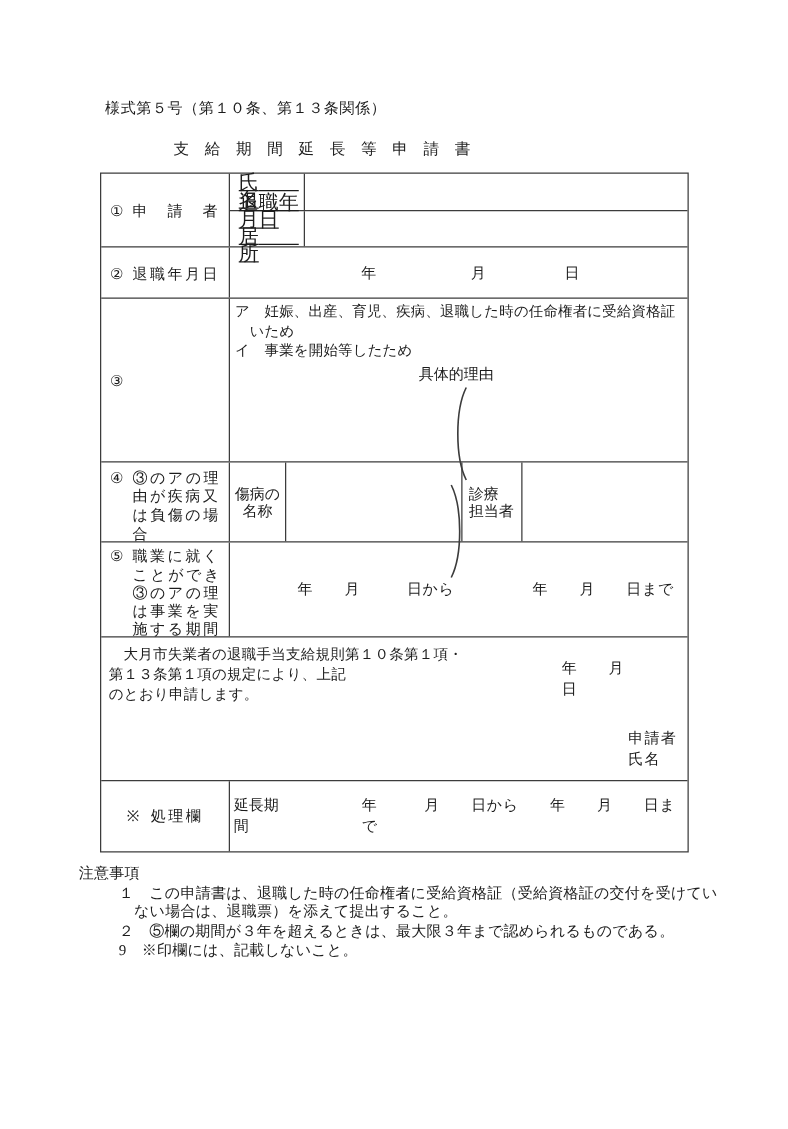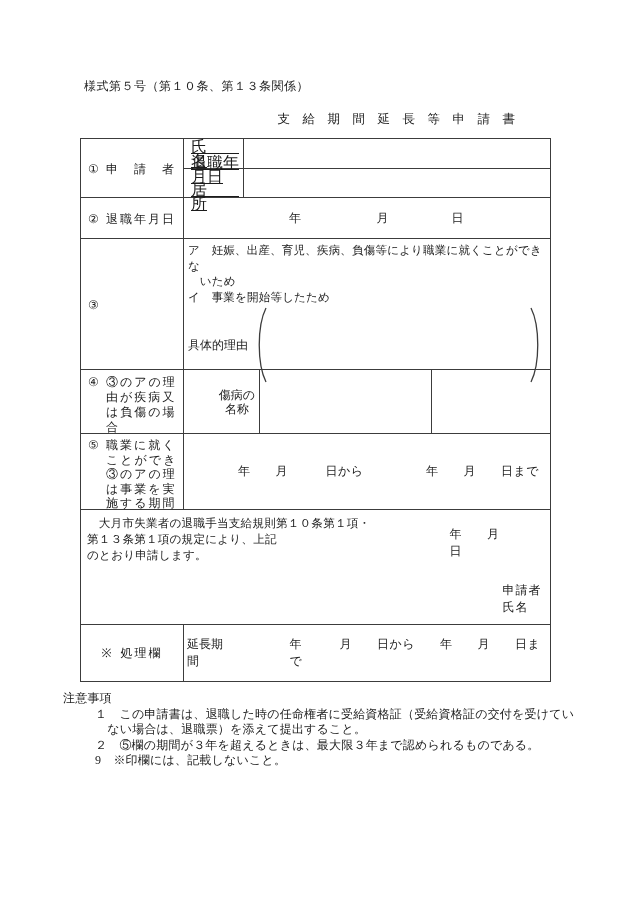--- a/index.html
+++ b/index.html
@@ -5,21 +5,21 @@
   html,body { margin:0; padding:0; }
   body {
     width:630px; height:903px; background:#ffffff; position:relative;
     font-family:"Liberation Serif","DejaVu Serif",serif;
     color:#1c1c1c;
     overflow:hidden;
   }
   .pre { white-space:pre-line; }
 
   .form-number { position:absolute; left:84px; top:78px; font-size:12px; letter-spacing:0.5px; }
-  .form-title  { position:absolute; left:0; top:111px; width:515px; text-align:right; font-size:12.5px; }
+  .form-title  { position:absolute; left:0; top:111px; width:515px; text-align:center; font-size:12.5px; }
 
   
   .form-table {
     position:absolute; left:80px; top:138px; width:471px;
     border:1px solid #3c3c3c; box-sizing:border-box; background:#fff;
   }
   .trow { display:flex; box-sizing:border-box; }
   .bt   { border-top:1px solid #3c3c3c; }
 
   .labelcol {
@@ -51,29 +51,29 @@
 
   
   .units { font-size:12px; letter-spacing:0.5px; }
   .vcenter { display:flex; align-items:center; }
   .ret-units  { padding-left:105px; }
   .per-units  { padding-left:54px; }
 
   
   .reason-content { display:flex; flex-direction:column; padding:4px 2px 0 4px; }
   .options { font-size:11.5px; line-height:15.5px; letter-spacing:0.2px; }
-  .detail-row { display:flex; align-items:center; margin-top:1px; }
+  .detail-row { display:flex; align-items:center; margin-top:1px;flex-direction:column; }
   .detail-label { font-size:12px; flex:none; width:66px; }
   .paren { flex:none; }
   .paren-gap { flex:1; }
   .paren-right { margin-right:5px; }
 
   
   .cells { display:flex; height:100%; }
-  .cell  { box-sizing:border-box; font-size:12px;margin-left:31px; }
+  .cell  { box-sizing:border-box; font-size:12px; }
   .cell-injury {
     width:45px; border-right:1px solid #3c3c3c;
     display:flex; align-items:center; justify-content:center;
     text-align:center; line-height:14px;
   }
   .cell-injury-value { width:141px; border-right:1px solid #3c3c3c; }
   .cell-doctor {
     width:48px; border-right:1px solid #3c3c3c;
     display:flex; align-items:center; padding-left:5px; line-height:14px;
   }
@@ -127,21 +127,21 @@
     <div class="rcontent vcenter">
       <span class="units ret-units">年　　　　　　月　　　　　日</span>
     </div>
   </div>
 
   <div class="trow bt row-reason" style="height:131px">
     <div class="labelcol">
       <span class="num">③</span>
     </div>
     <div class="rcontent reason-content">
-      <div class="options pre">ア　妊娠、出産、育児、疾病、負傷等により職業に就くことができな
+      <div class="options pre">ア　妊娠、出産、育児、疾病、退職した時の任命権者に受給資格証
 　いため
 イ　事業を開始等したため</div>
       <div class="detail-row">
         <span class="detail-label">具体的理由</span>
         <svg class="paren" width="14" height="78" viewBox="0 0 14 78">
           <path d="M12 2 C 3 20, 3 58, 12 76" fill="none" stroke="#3c3c3c" stroke-width="1.3"></path>
         </svg>
         <span class="paren-gap"></span>
         <svg class="paren paren-right" width="14" height="78" viewBox="0 0 14 78">
           <path d="M2 2 C 11 20, 11 58, 2 76" fill="none" stroke="#3c3c3c" stroke-width="1.3"></path>
@@ -156,20 +156,22 @@
       <span class="ltext pre">③のアの理
 由が疾病又
 は負傷の場
 合</span>
     </div>
     <div class="rcontent">
       <div class="cells">
         <div class="cell cell-injury pre">傷病の
 名称</div>
         <div class="cell cell-injury-value"></div>
+        <div class="cell cell-doctor pre">診療
+担当者</div>
         <div class="cell cell-doctor-value"></div>
       </div>
     </div>
   </div>
 
   <div class="trow bt row-period" style="height:76px">
     <div class="labelcol">
       <span class="num">⑤</span>
       <span class="ltext pre">職業に就く
 ことができ

